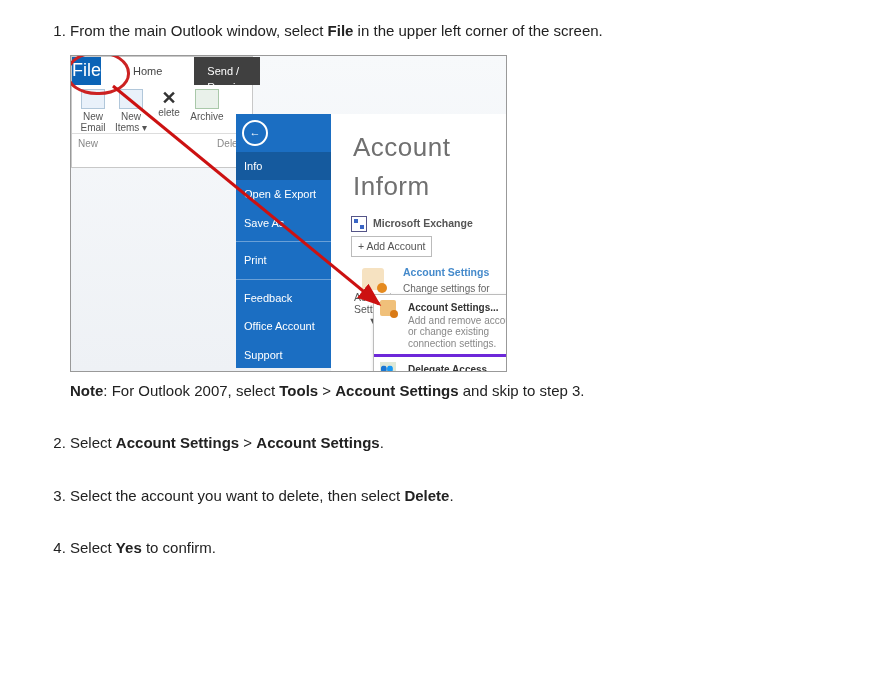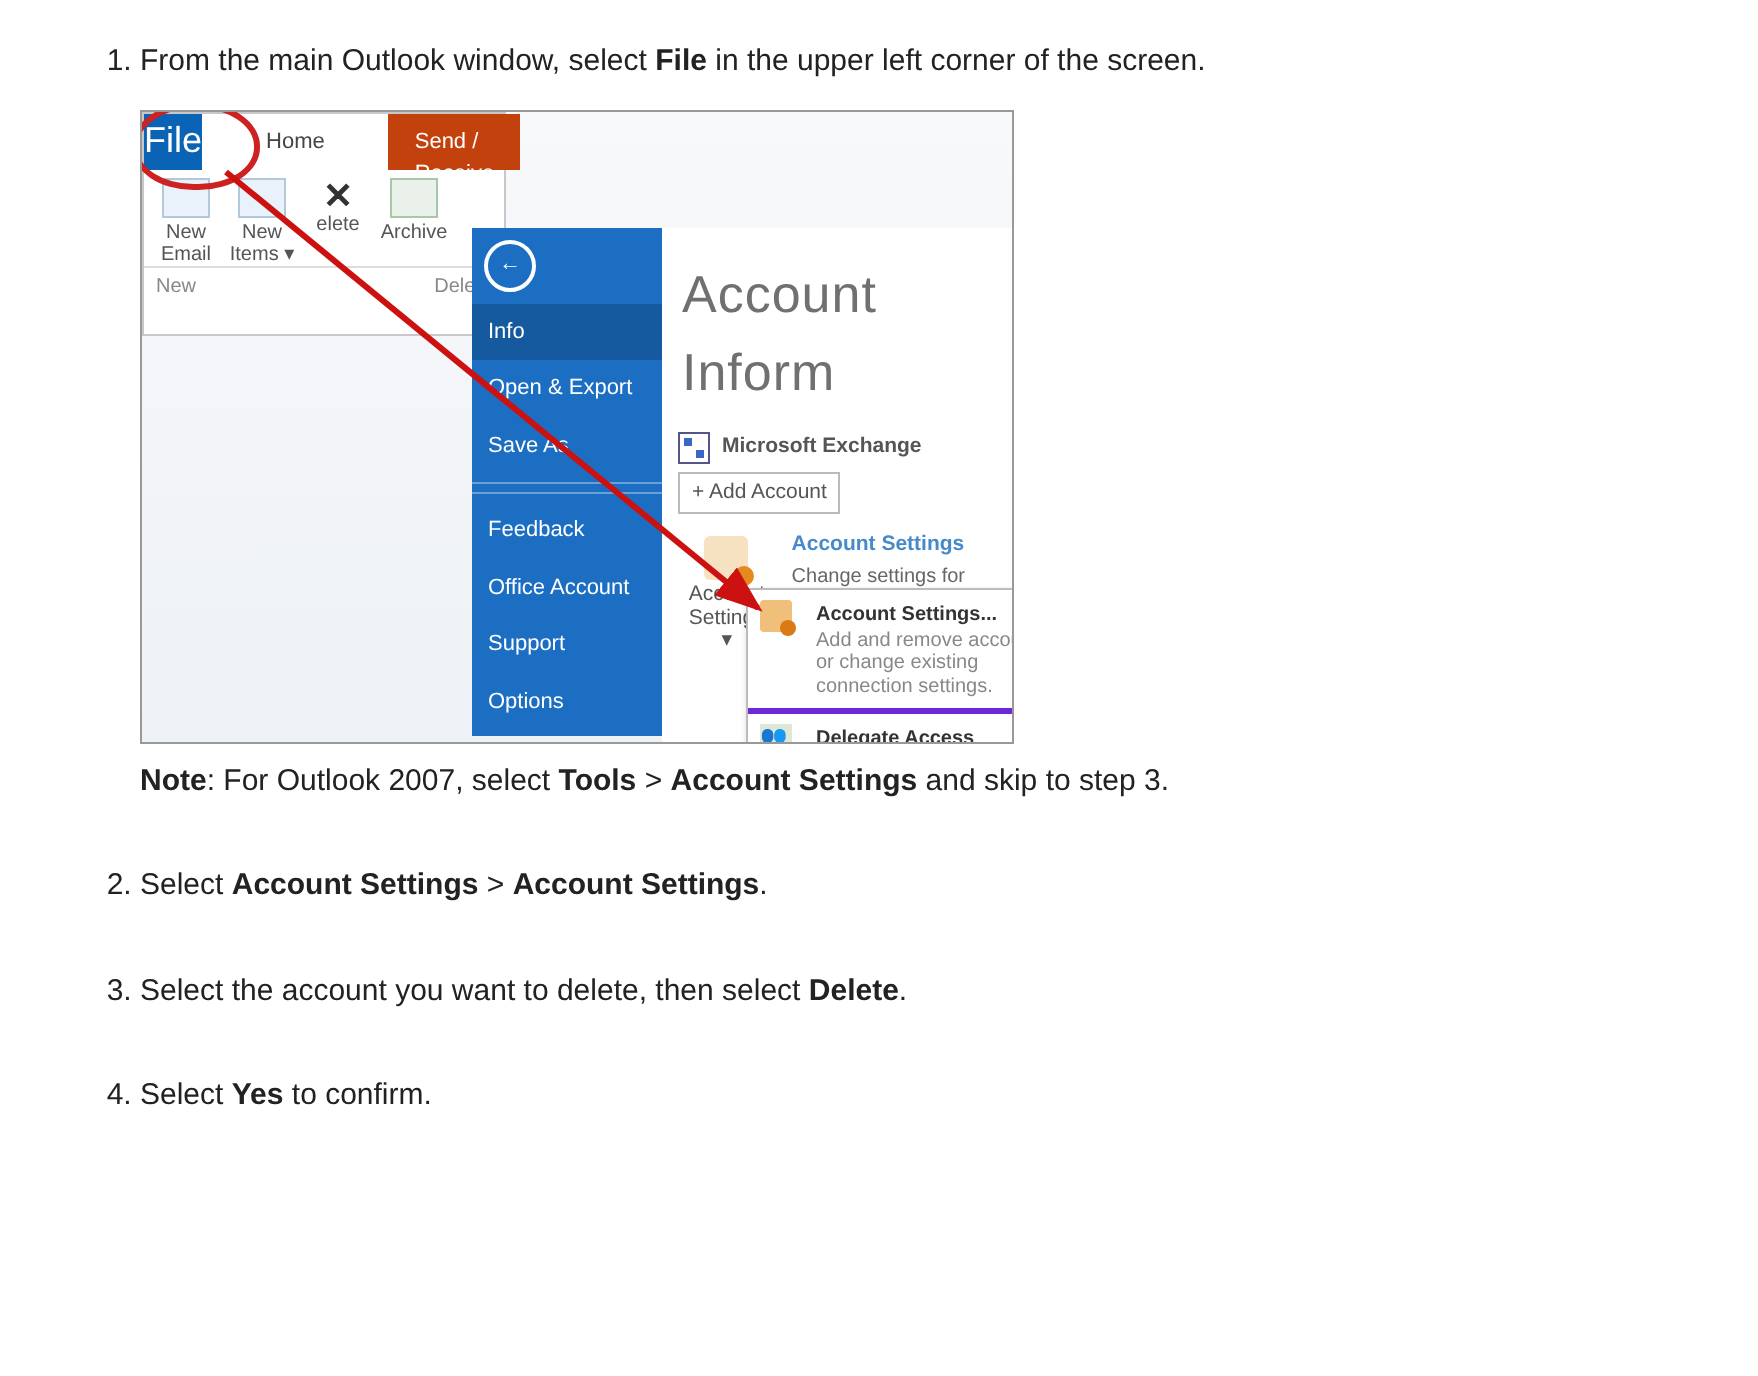--- a/index.html
+++ b/index.html
@@ -65,21 +65,21 @@
     border:3px solid #c22;
     border-radius: 50% 50% 48% 48%;
     pointer-events:none;
   }
   .ribbon-tab {
     padding: 6px 13px;
     color:#444;
     margin-left:19px;
   }
   .ribbon-tab.sr {
-    background:#c2410c;color:#fff;
+    background:#404040;color:#fff;
   }
   .ribbon-body {
     display:flex;
     padding:4px 4px 0 4px;
     font-size:10px;
     color:#555;
     gap:4px;
   }
   .rb-btn {
     width:34px;text-align:center;line-height:1.1;
@@ -119,21 +119,21 @@
     padding:6px 8px;
   }
   .bs-item.active{background:#155a9e;}
   .bs-hr{height:1px;background:rgba(255,255,255,.35);margin:4px 0;}
 
   
   .acct-panel {
     position:absolute;
     left:260px; top:58px; right:0; bottom:0;
     background:#fff;
-    padding:10px 8px;
+    padding:10px 20px;
     font-size:10.5px;
     color:#555;
   }
   .acct-title {
     font-size:26px; color:#707070; font-weight:300;
     margin:4px 0 10px 2px; letter-spacing:.5px;
   }
   .exch-row{display:flex;align-items:center;gap:6px;margin-bottom:4px;font-weight:bold;}
   .exch-ico{width:14px;height:14px;border:1px solid #558;position:relative;}
   .exch-ico:before,.exch-ico:after{content:"";position:absolute;background:#3a66c6;}
@@ -220,20 +220,21 @@
           <span>Delete</span>
         </div>
       </div>
 
       <div class="backstage">
         <div class="bs-back">←</div>
         <div class="bs-item active">Info</div>
         <div class="bs-item">Open &amp; Export</div>
         <div class="bs-item">Save As</div>
         <div class="bs-hr"></div>
+        <div class="bs-item">Print</div>
         <div class="bs-hr"></div>
         <div class="bs-item">Feedback</div>
         <div class="bs-item">Office Account</div>
         <div class="bs-item">Support</div>
         <div class="bs-item">Options</div>
 
       </div>
 
       <div class="acct-panel">
         <div class="acct-title">Account Inform</div>

